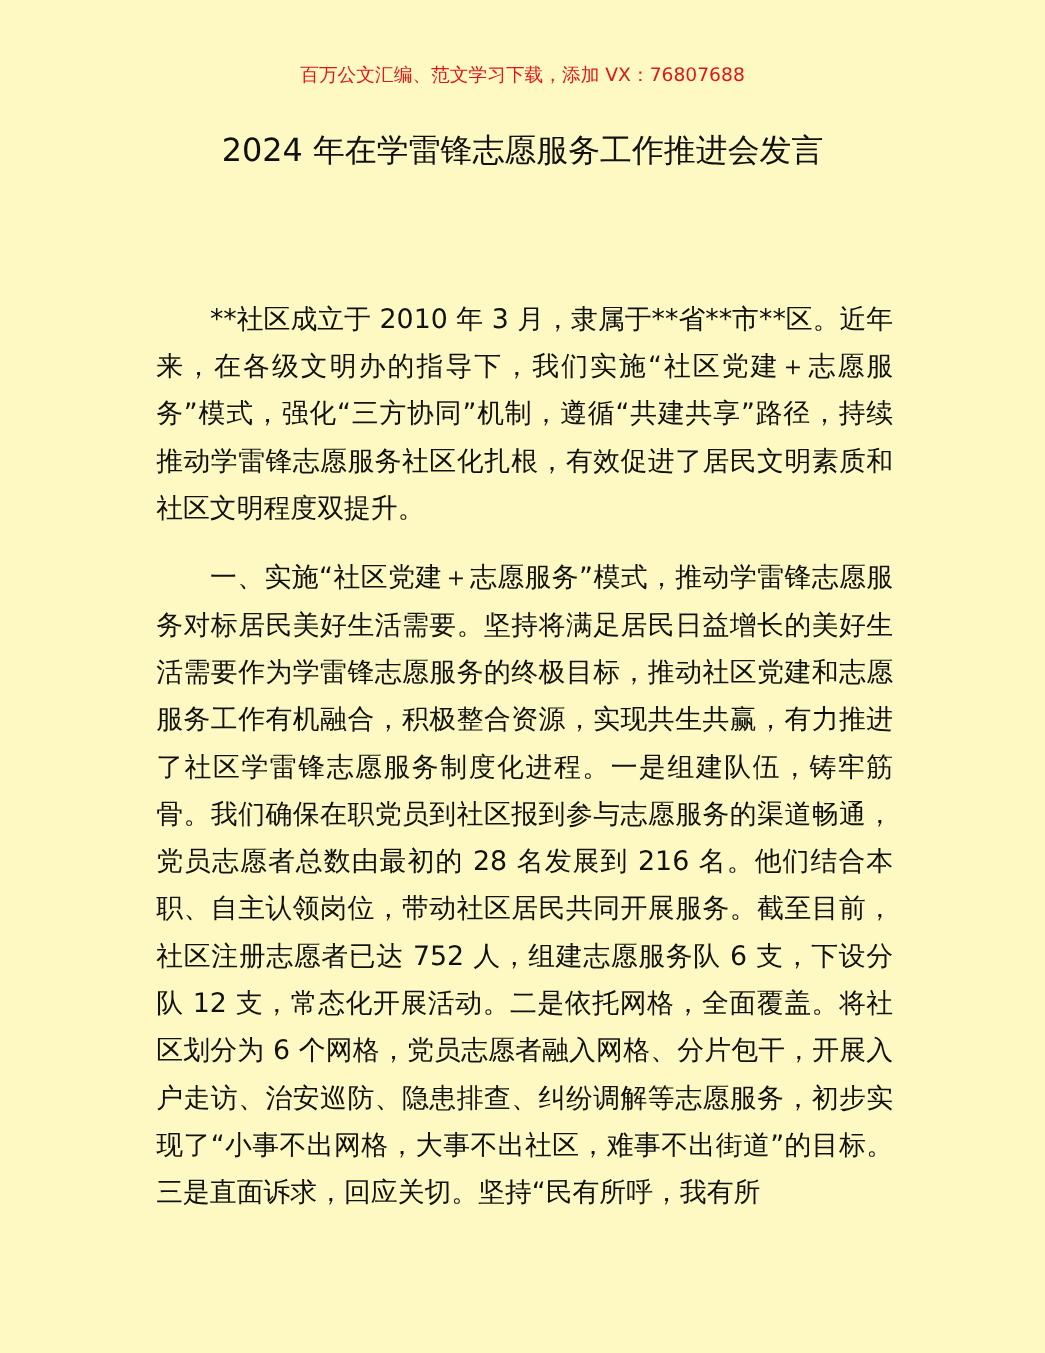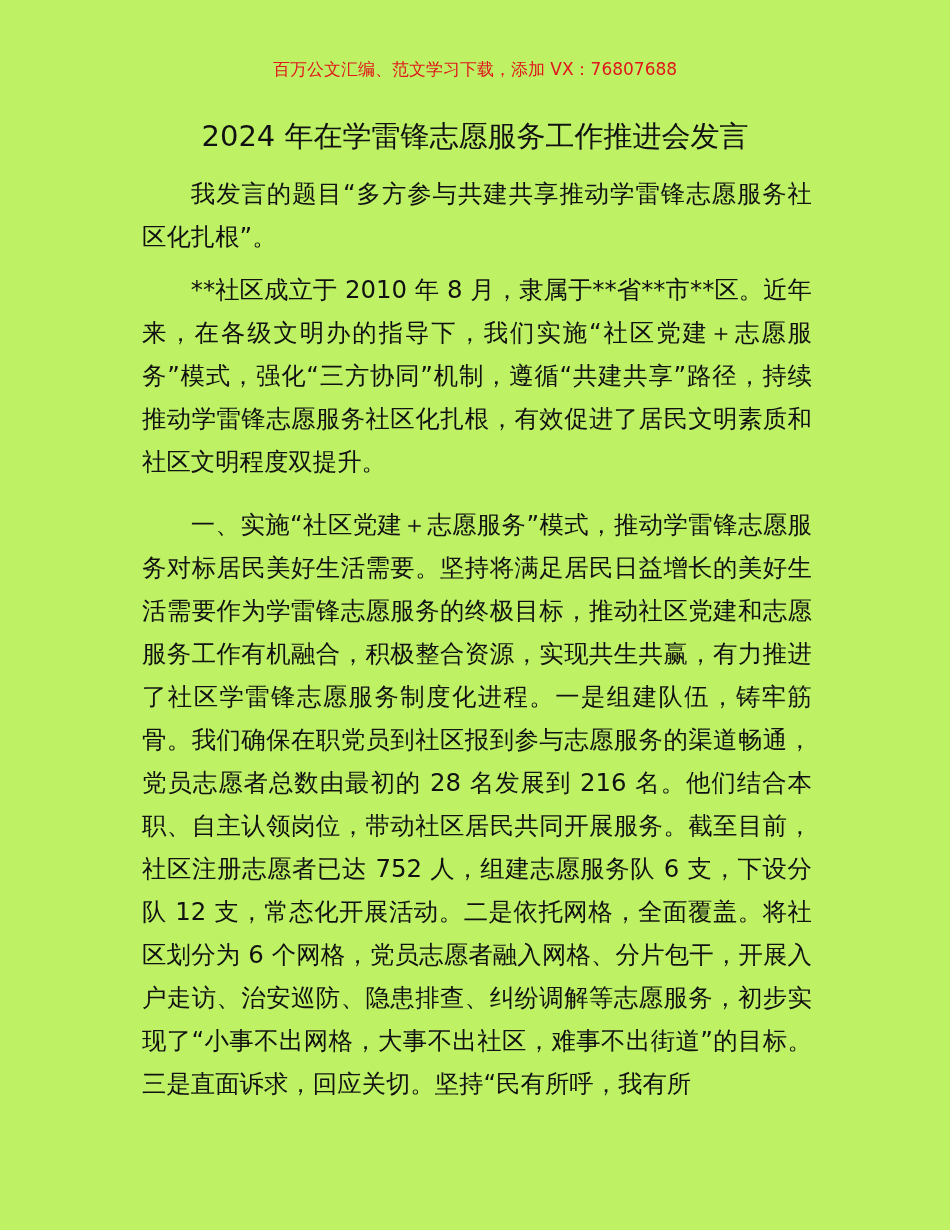--- a/index.html
+++ b/index.html
@@ -14,21 +14,21 @@
       overflow: hidden;
       font-family: "DejaVu Sans", "Liberation Sans", sans-serif;
       color: #111111;
     }
     .page {
       position: absolute;
       left: 0;
       top: 0;
       width: 950px;
       height: 1230px;
-      background: #bef264;
+      background: #fef9c3;
     }
     .watermark {
       position: absolute;
       top: 56px;
       left: 0;
       width: 950px;
       text-align: center;
       font-size: 17px;
       line-height: 26px;
       color: #e0161b;
@@ -65,24 +65,21 @@
     .p3 { top: 492px; margin-top: 11px; }
   </style>
 </head>
 <body>
 
 <div class="page">
   <div class="watermark">百万公文汇编、范文学习下载，添加 VX：76807688</div>
 
   <h1 class="doc-title">2024 年在学雷锋志愿服务工作推进会发言</h1>
 
-  <div class="body-text p1">
-    <p>我发言的题目“多方参与共建共享推动学雷锋志愿服务社区化扎根”。</p>
-  </div>
 
   <div class="body-text p2">
-    <p>**社区成立于 2010 年 8 月，隶属于**省**市**区。近年来，在各级文明办的指导下，我们实施“社区党建＋志愿服务”模式，强化“三方协同”机制，遵循“共建共享”路径，持续推动学雷锋志愿服务社区化扎根，有效促进了居民文明素质和社区文明程度双提升。</p>
+    <p>**社区成立于 2010 年 3 月，隶属于**省**市**区。近年来，在各级文明办的指导下，我们实施“社区党建＋志愿服务”模式，强化“三方协同”机制，遵循“共建共享”路径，持续推动学雷锋志愿服务社区化扎根，有效促进了居民文明素质和社区文明程度双提升。</p>
   </div>
 
   <div class="body-text p3">
     <p>一、实施“社区党建＋志愿服务”模式，推动学雷锋志愿服务对标居民美好生活需要。坚持将满足居民日益增长的美好生活需要作为学雷锋志愿服务的终极目标，推动社区党建和志愿服务工作有机融合，积极整合资源，实现共生共赢，有力推进了社区学雷锋志愿服务制度化进程。一是组建队伍，铸牢筋骨。我们确保在职党员到社区报到参与志愿服务的渠道畅通，党员志愿者总数由最初的 28 名发展到 216 名。他们结合本职、自主认领岗位，带动社区居民共同开展服务。截至目前，社区注册志愿者已达 752 人，组建志愿服务队 6 支，下设分队 12 支，常态化开展活动。二是依托网格，全面覆盖。将社区划分为 6 个网格，党员志愿者融入网格、分片包干，开展入户走访、治安巡防、隐患排查、纠纷调解等志愿服务，初步实现了“小事不出网格，大事不出社区，难事不出街道”的目标。三是直面诉求，回应关切。坚持“民有所呼，我有所</p>
   </div>
 </div>
 
 </body></html>

